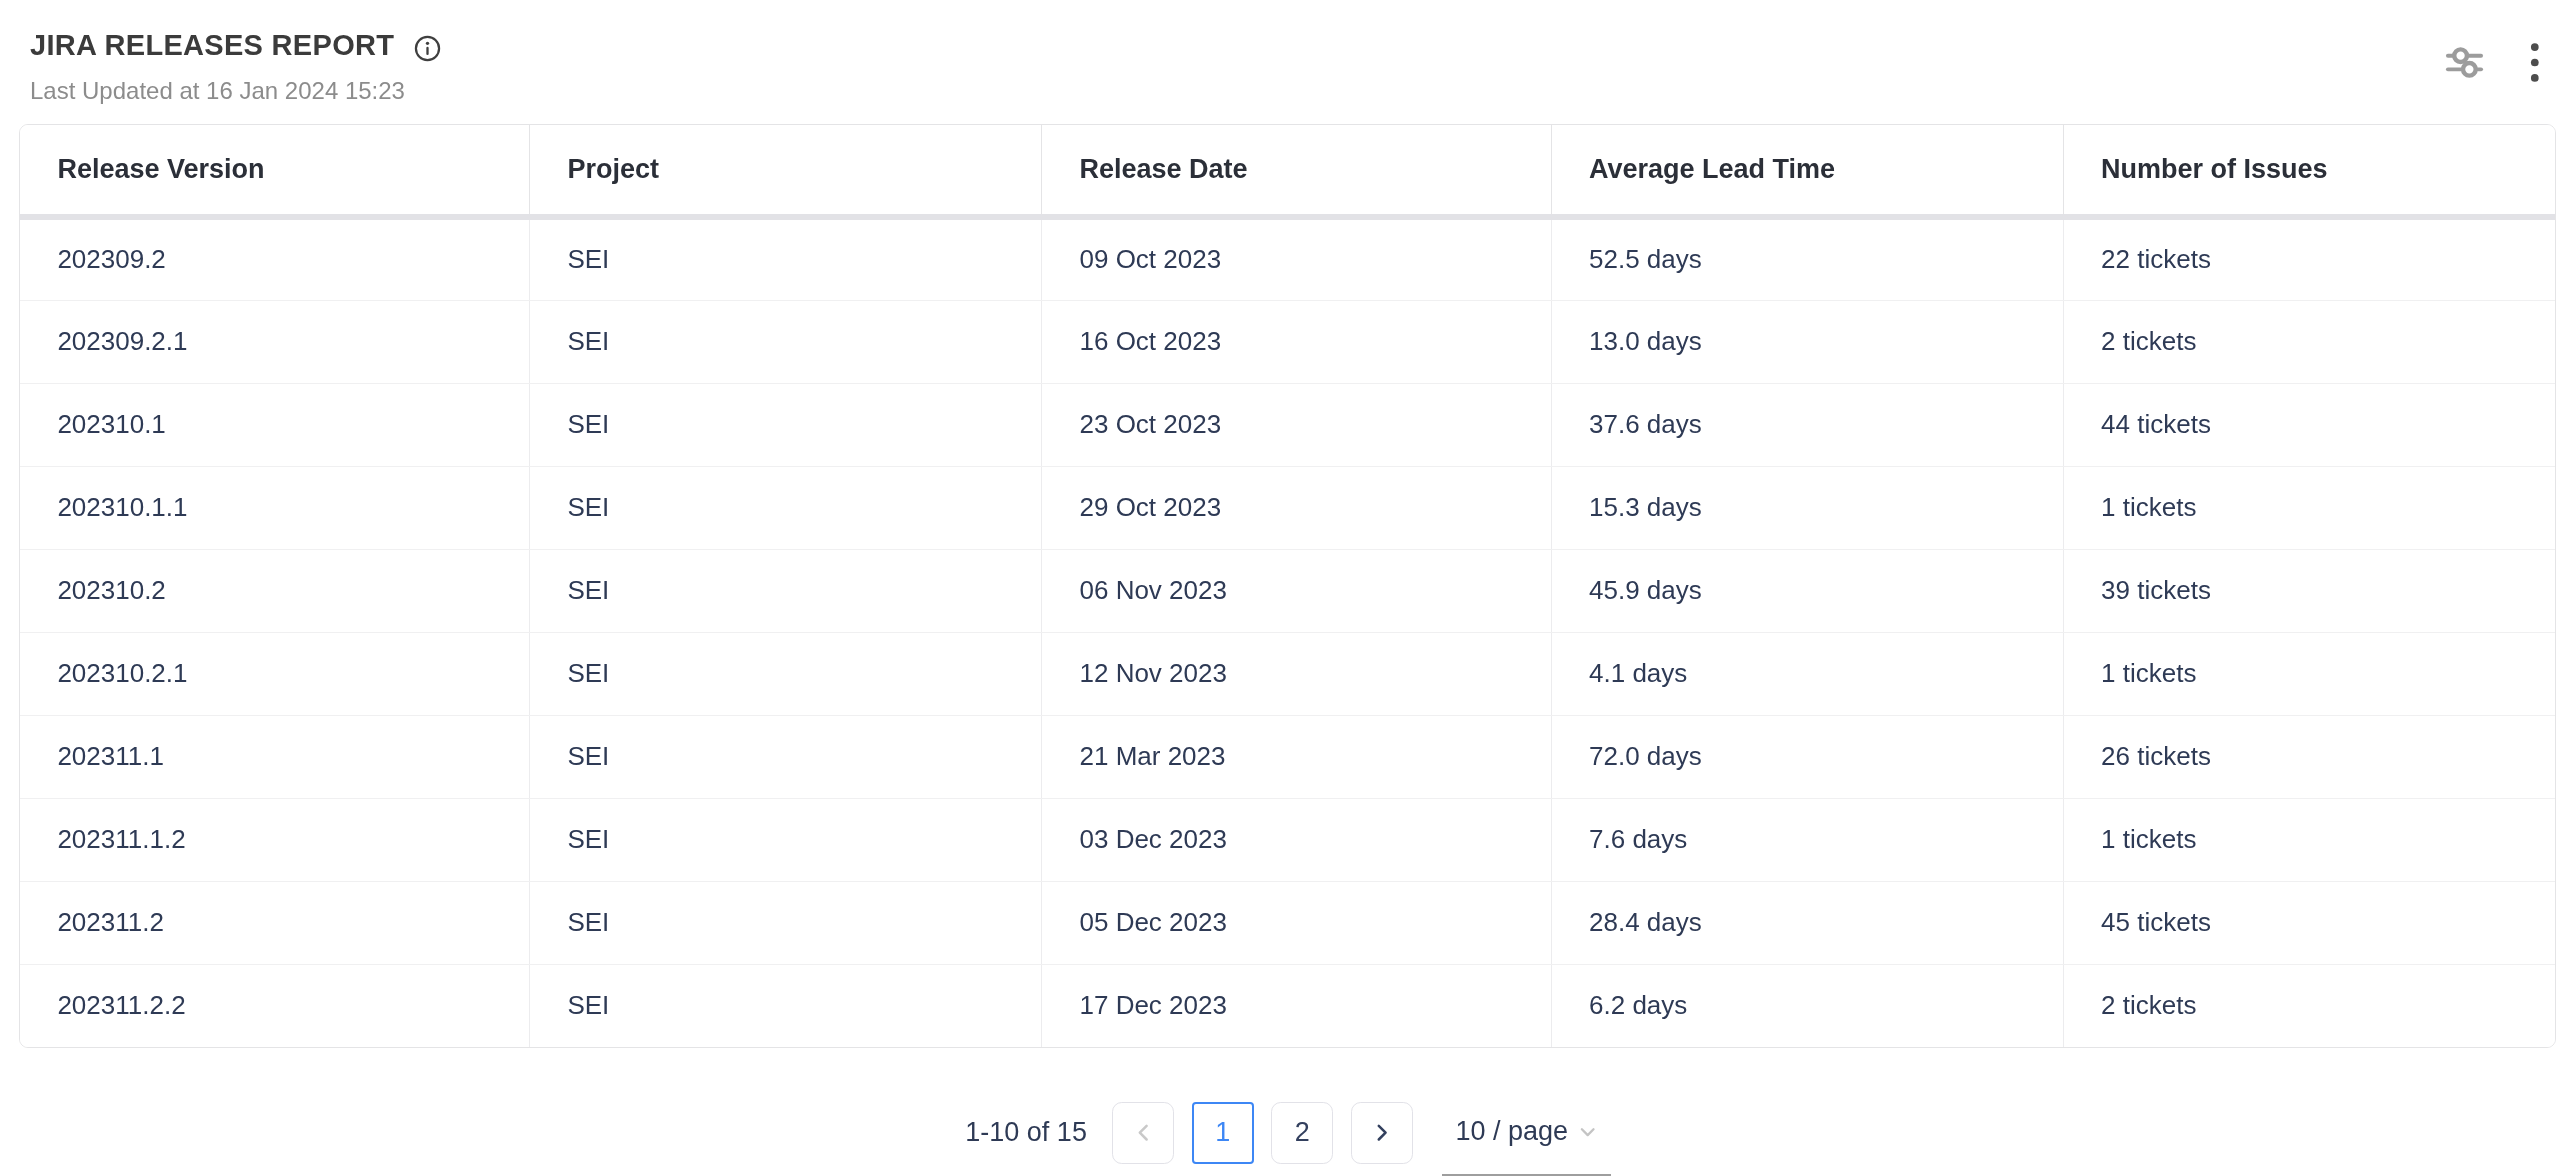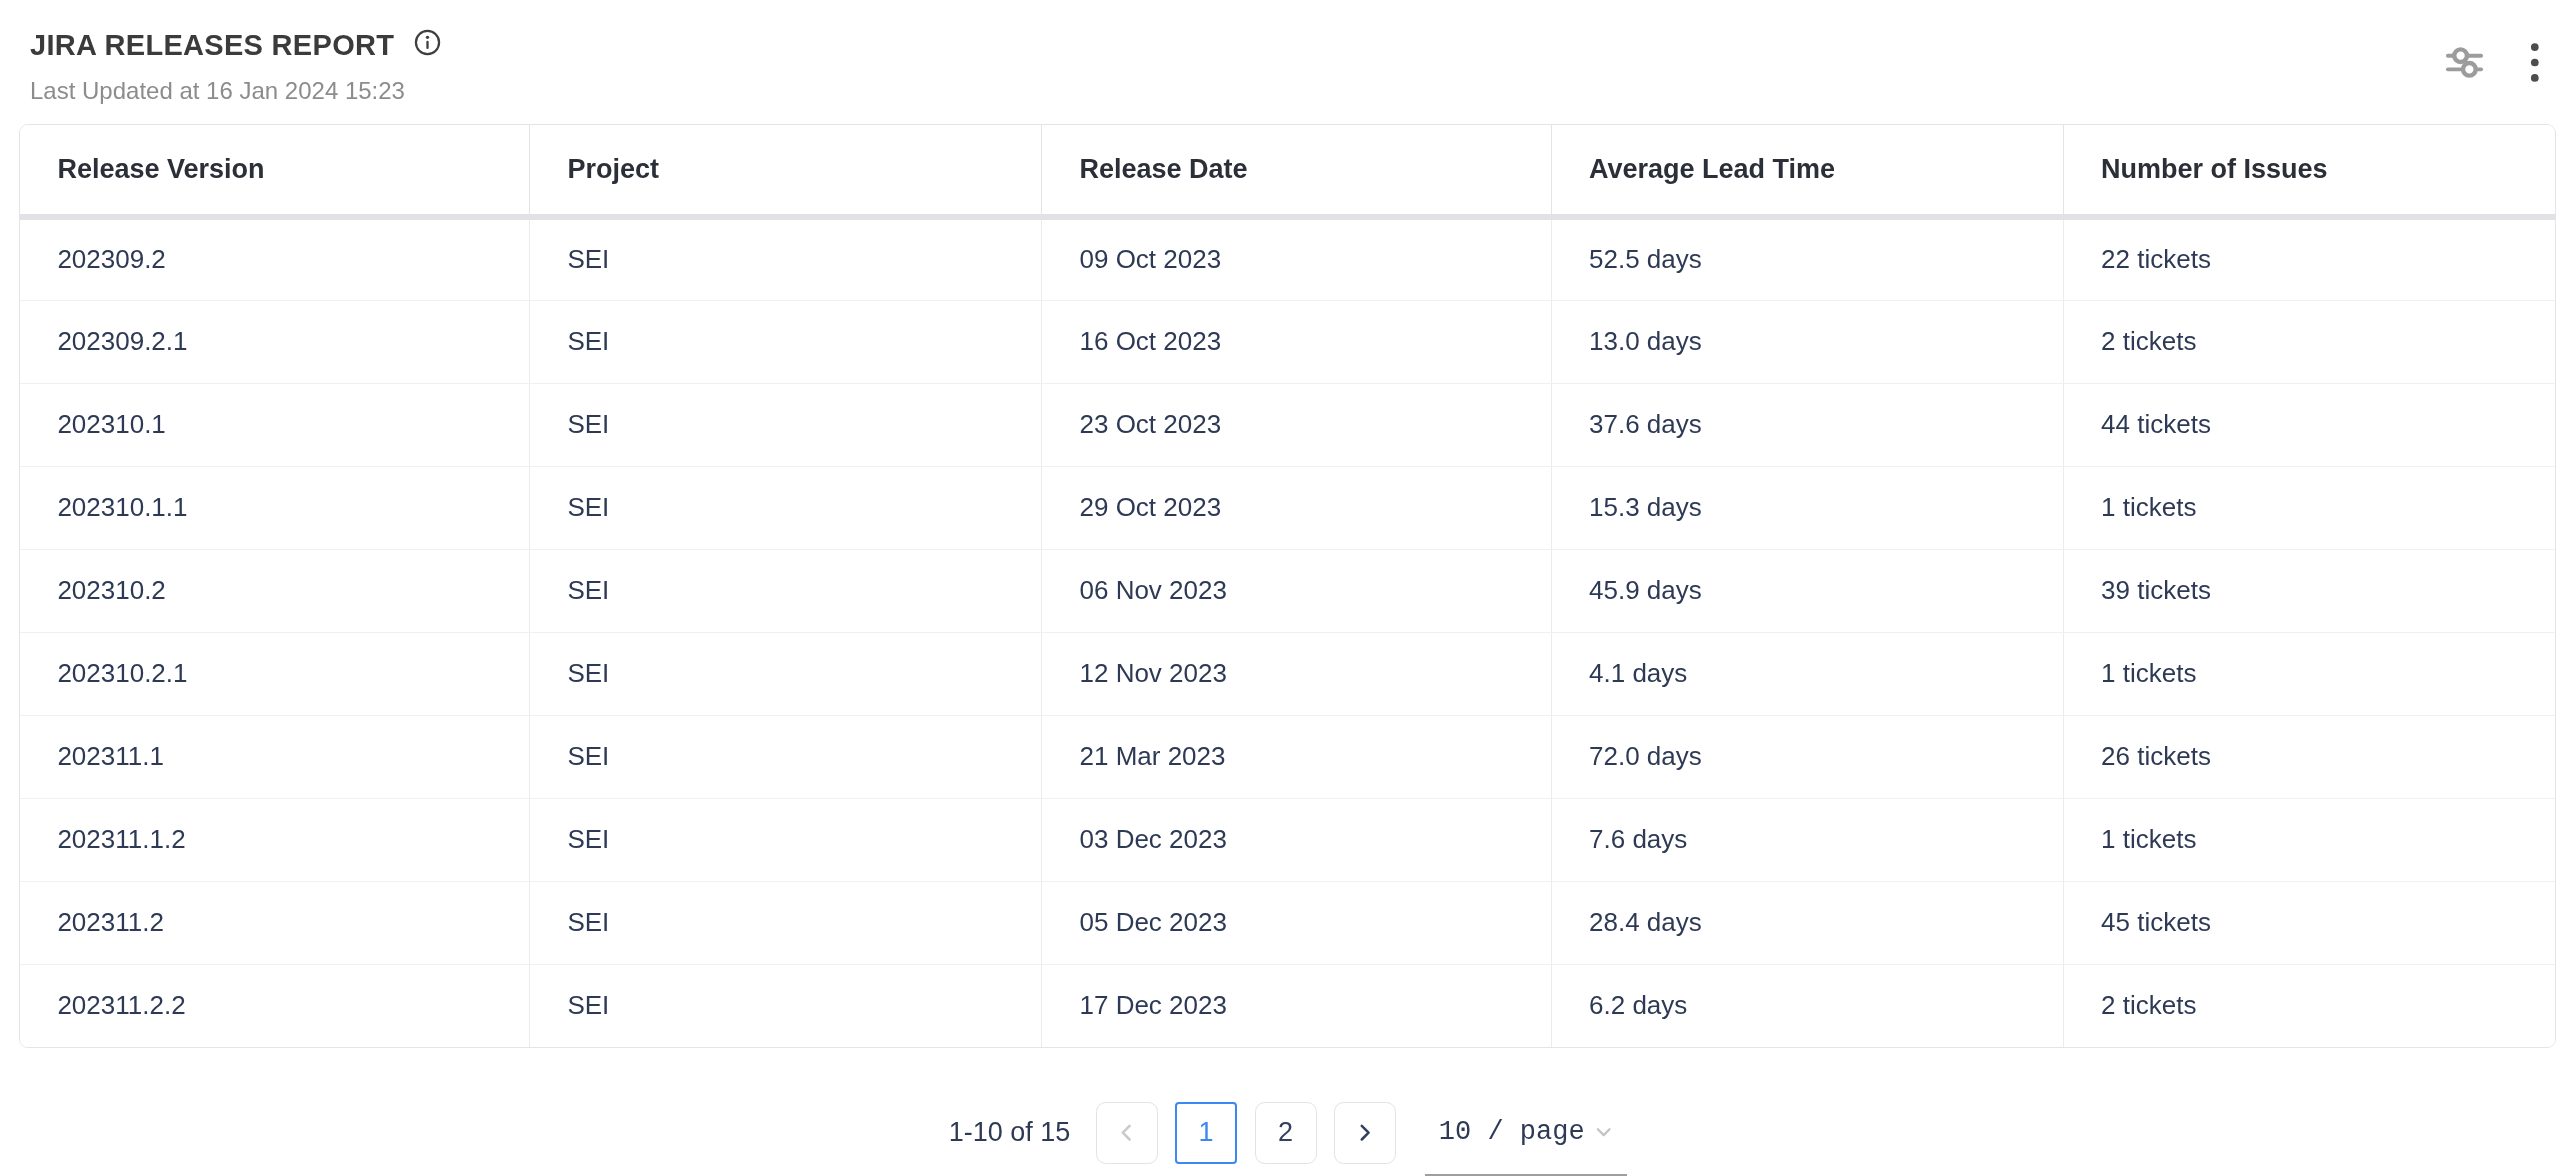--- a/index.html
+++ b/index.html
@@ -1,21 +1,21 @@
 <!DOCTYPE html>
 <html><head>
 <meta charset="utf-8">
 <style>
   * { margin:0; padding:0; box-sizing:border-box; }
   html,body { width:2576px; height:1176px; background:#ffffff; overflow:hidden;
               font-family:"Liberation Sans", sans-serif; color:#2e3a55; }
 
   
   .report-header { position:absolute; left:30px; top:29px; }
-  .title-row { display:flex; align-items:flex-start; gap:20px; }
+  .title-row { display:flex; align-items:flex-end; gap:20px; }
   .report-title { font-size:29px; font-weight:700; color:#3b3b3b; letter-spacing:0.3px; }
   .info-icon { display:inline-flex; width:27px; height:27px; cursor:pointer; }
   .report-subtitle { margin-top:15px; font-size:24px; color:#8c8c8c; }
 
   .header-actions { position:absolute; top:41px; right:35px; display:flex; align-items:center; gap:45px; }
   .icon-btn { display:inline-flex; align-items:center; justify-content:center; cursor:pointer; background:none; border:none; }
 
   
   .table-wrap { position:absolute; left:19.4px; top:124px; width:2537px;
                 border:1.9px solid #e4e4e6; border-radius:9px; overflow:hidden; background:#fff; }
@@ -35,21 +35,21 @@
   .pagination { position:absolute; left:0; top:1089px; width:100%;
                 display:flex; justify-content:center; align-items:center; gap:17.5px; font-size:27px; }
   .range-label { color:#2e3a55; margin-right:7.8px; }
   .page-btn { width:62px; height:62px; display:flex; align-items:center; justify-content:center;
               background:#fff; border:1.9px solid #e2e2e8; border-radius:9.7px;
               font-size:27px; color:#33405e; font-family:inherit; cursor:pointer; }
   .page-btn.active { border:2.9px solid #3d87f5; border-radius:3.9px; color:#3d87f5; }
   .page-btn.disabled { cursor:default; }
   .page-size { display:flex; align-items:center; gap:9.7px; margin-left:11.6px;
                height:87px; padding:0 13.6px; border-bottom:2.9px solid #9e9e9e;
-               color:#2e3a55; cursor:pointer;font-family:Liberation Mono, monospace; }
+               color:#2e3a55; cursor:pointer; }
 </style>
 </head>
 <body>
 
 <header class="report-header">
   <div class="title-row">
     <h1 class="report-title">JIRA RELEASES REPORT</h1>
     <span class="info-icon">
       <svg width="27" height="27" viewBox="0 0 28 28">
         <circle cx="14" cy="14" r="12" fill="none" stroke="#3f3f3f" stroke-width="2.3"></circle>

